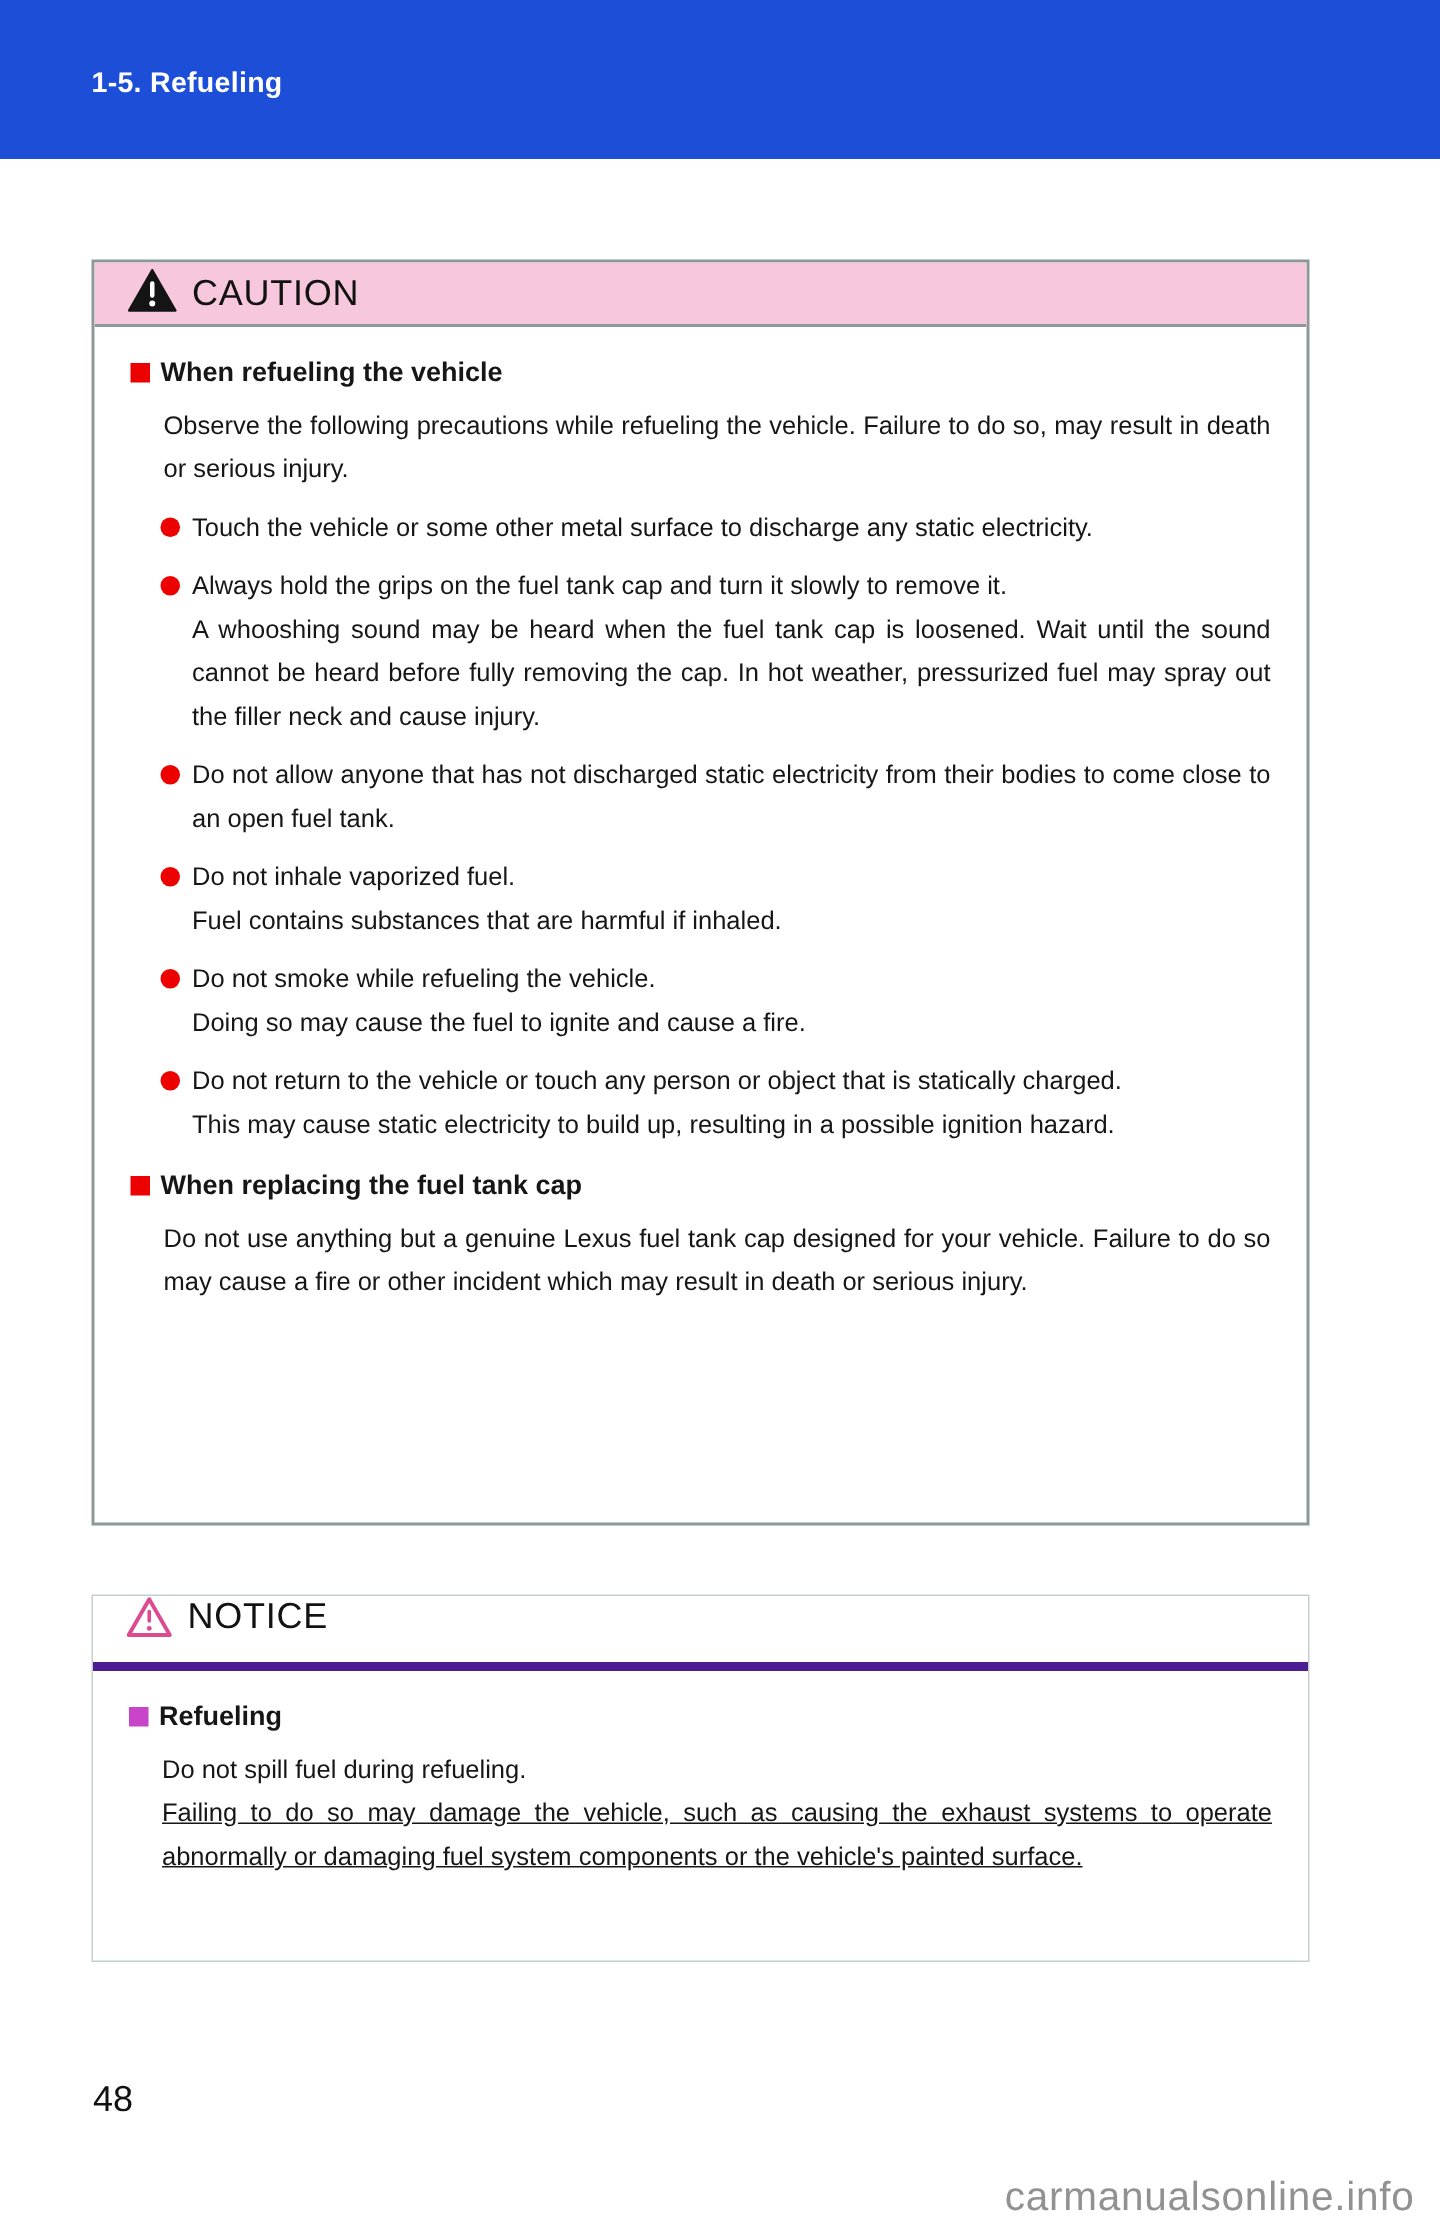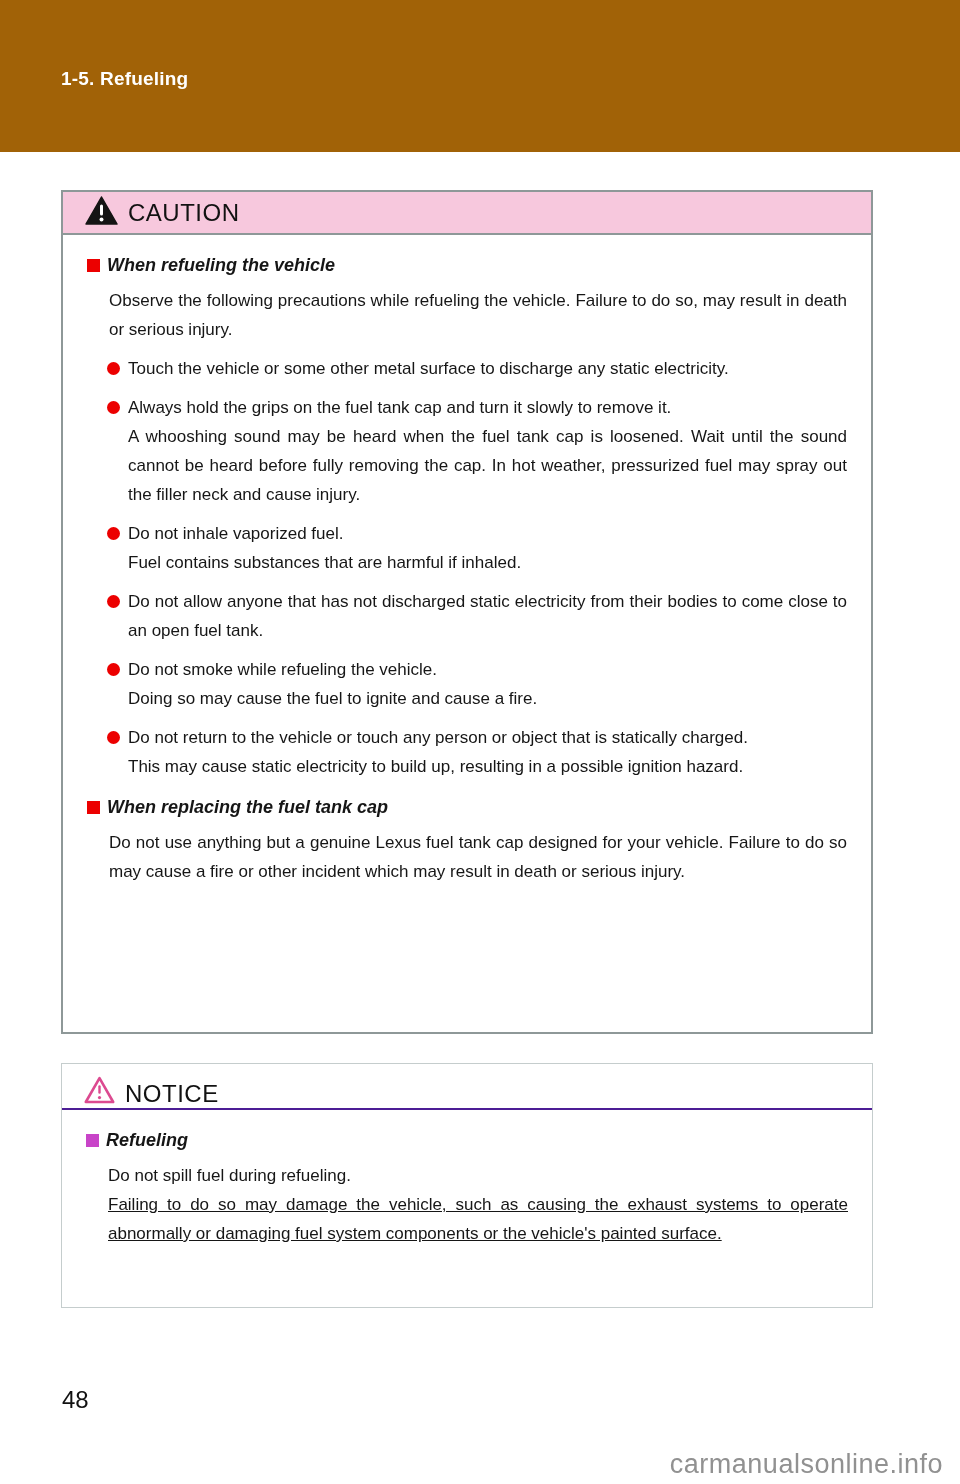--- a/index.html
+++ b/index.html
@@ -8,36 +8,36 @@
     background: #ffffff;
     font-family: "Liberation Sans", sans-serif;
     color: #161616;
     position: relative;
     overflow: hidden;
   }
 
   
   .chapter-bar {
     position: absolute; left: 0; top: 0;
-    width: 960px; height: 152px;
-    background: #a16207;
+    width: 960px; height: 106px;
+    background: #1d4ed8;
     display: flex; align-items: center;
   }
   .chapter-bar .chapter-title {
     color: #ffffff;
     font-size: 19px;
     font-weight: bold;
     letter-spacing: 0.2px;
     margin-left: 61px;
     margin-top: 6px;
   }
 
   
   .caution-box {
-    position: absolute; left: 61px; top: 190px;
+    position: absolute; left: 61px; top: 173px;
     width: 812px; height: 844px;
     border: 2px solid #8E9898;
     box-sizing: border-box;
     background: #ffffff;
     overflow: hidden;
   }
   .caution-header {
     background: #F7C8DD;
     border-bottom: 2px solid #8E9898;
     height: 41px;
@@ -49,21 +49,20 @@
     letter-spacing: 0.5px;
     color: #121212;
     margin-left: 10px;
   }
   .box-body { padding: 14px 24px 20px 24px; font-size: 17px; line-height: 29px; }
 
   .section-head {
     display: flex; align-items: flex-start;
     font-weight: bold; font-size: 18px; line-height: 29px;
     margin: 2px 0 6px 0;
-    font-style: italic;
   }
   .sq {
     flex: 0 0 13px; width: 13px; height: 13px;
     margin: 8px 7px 0 0;
     display: inline-block;
   }
   .sq.red { background: #EC0000; }
   .sq.magenta { background: #C844C8; }
 
   .intro {
@@ -87,23 +86,23 @@
   
   .notice-box {
     position: absolute; left: 61px; top: 1063px;
     width: 812px; height: 245px;
     border: 1px solid #C5CDCD;
     box-sizing: border-box;
     background: #ffffff;
     overflow: hidden;
   }
   .notice-header {
-    border-bottom: 2px solid #4c1d95;
+    border-bottom: 6px solid #4c1d95;
     height: 44px;
-    display: flex; align-items: flex-end;
+    display: flex; align-items: flex-start;
     padding-left: 22px;
     background: #ffffff;
   }
   .notice-header .hdr-title {
     font-size: 24px;
     letter-spacing: 0.5px;
     color: #121212;
     margin-left: 10px;
   }
   .notice-lead { margin: 0 0 0 22px; }
@@ -159,29 +158,29 @@
       <span class="dot"></span>
       <div class="bullet-text">
         <div>Always hold the grips on the fuel tank cap and turn it slowly to remove it.</div>
         <div>A whooshing sound may be heard when the fuel tank cap is loosened. Wait until the sound cannot be heard before fully removing the cap. In hot weather, pressurized fuel may spray out the filler neck and cause injury.</div>
       </div>
     </div>
 
     <div class="bullet-item">
       <span class="dot"></span>
       <div class="bullet-text">
+        <div>Do not allow anyone that has not discharged static electricity from their bodies to come close to an open fuel tank.</div>
+      </div>
+    </div>
+
+    <div class="bullet-item">
+      <span class="dot"></span>
+      <div class="bullet-text">
         <div>Do not inhale vaporized fuel.</div>
         <div>Fuel contains substances that are harmful if inhaled.</div>
-      </div>
-    </div>
-
-    <div class="bullet-item">
-      <span class="dot"></span>
-      <div class="bullet-text">
-        <div>Do not allow anyone that has not discharged static electricity from their bodies to come close to an open fuel tank.</div>
       </div>
     </div>
 
     <div class="bullet-item">
       <span class="dot"></span>
       <div class="bullet-text">
         <div>Do not smoke while refueling the vehicle.</div>
         <div>Doing so may cause the fuel to ignite and cause a fire.</div>
       </div>
     </div>

